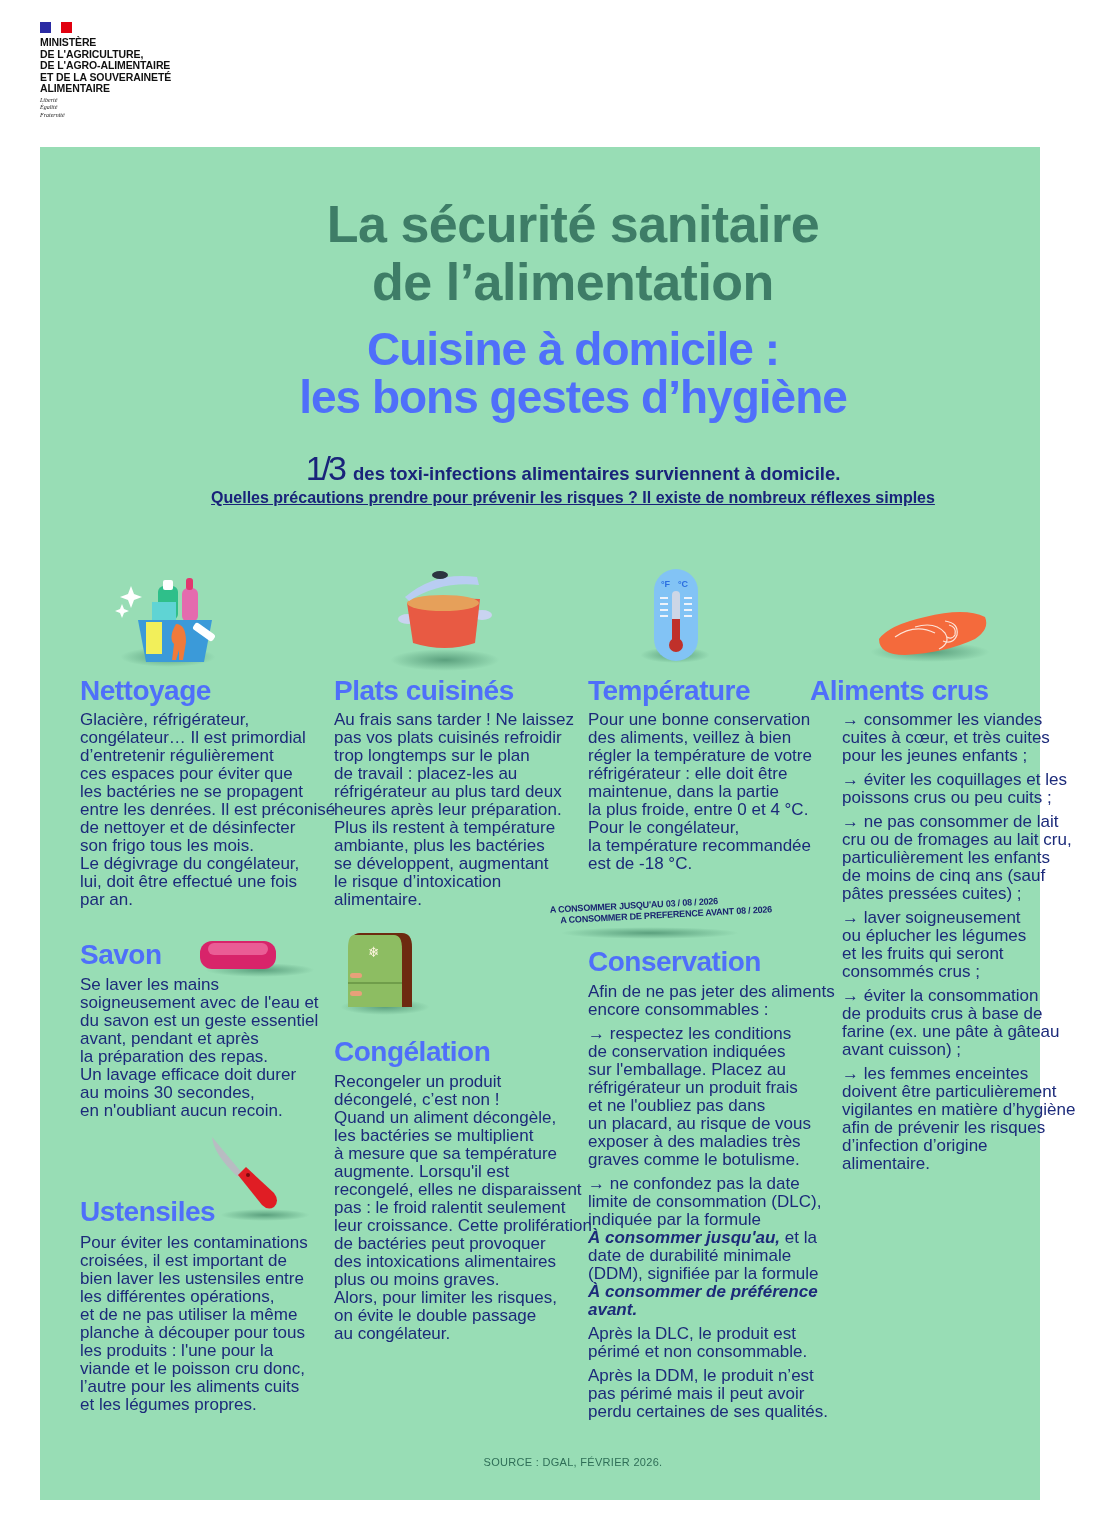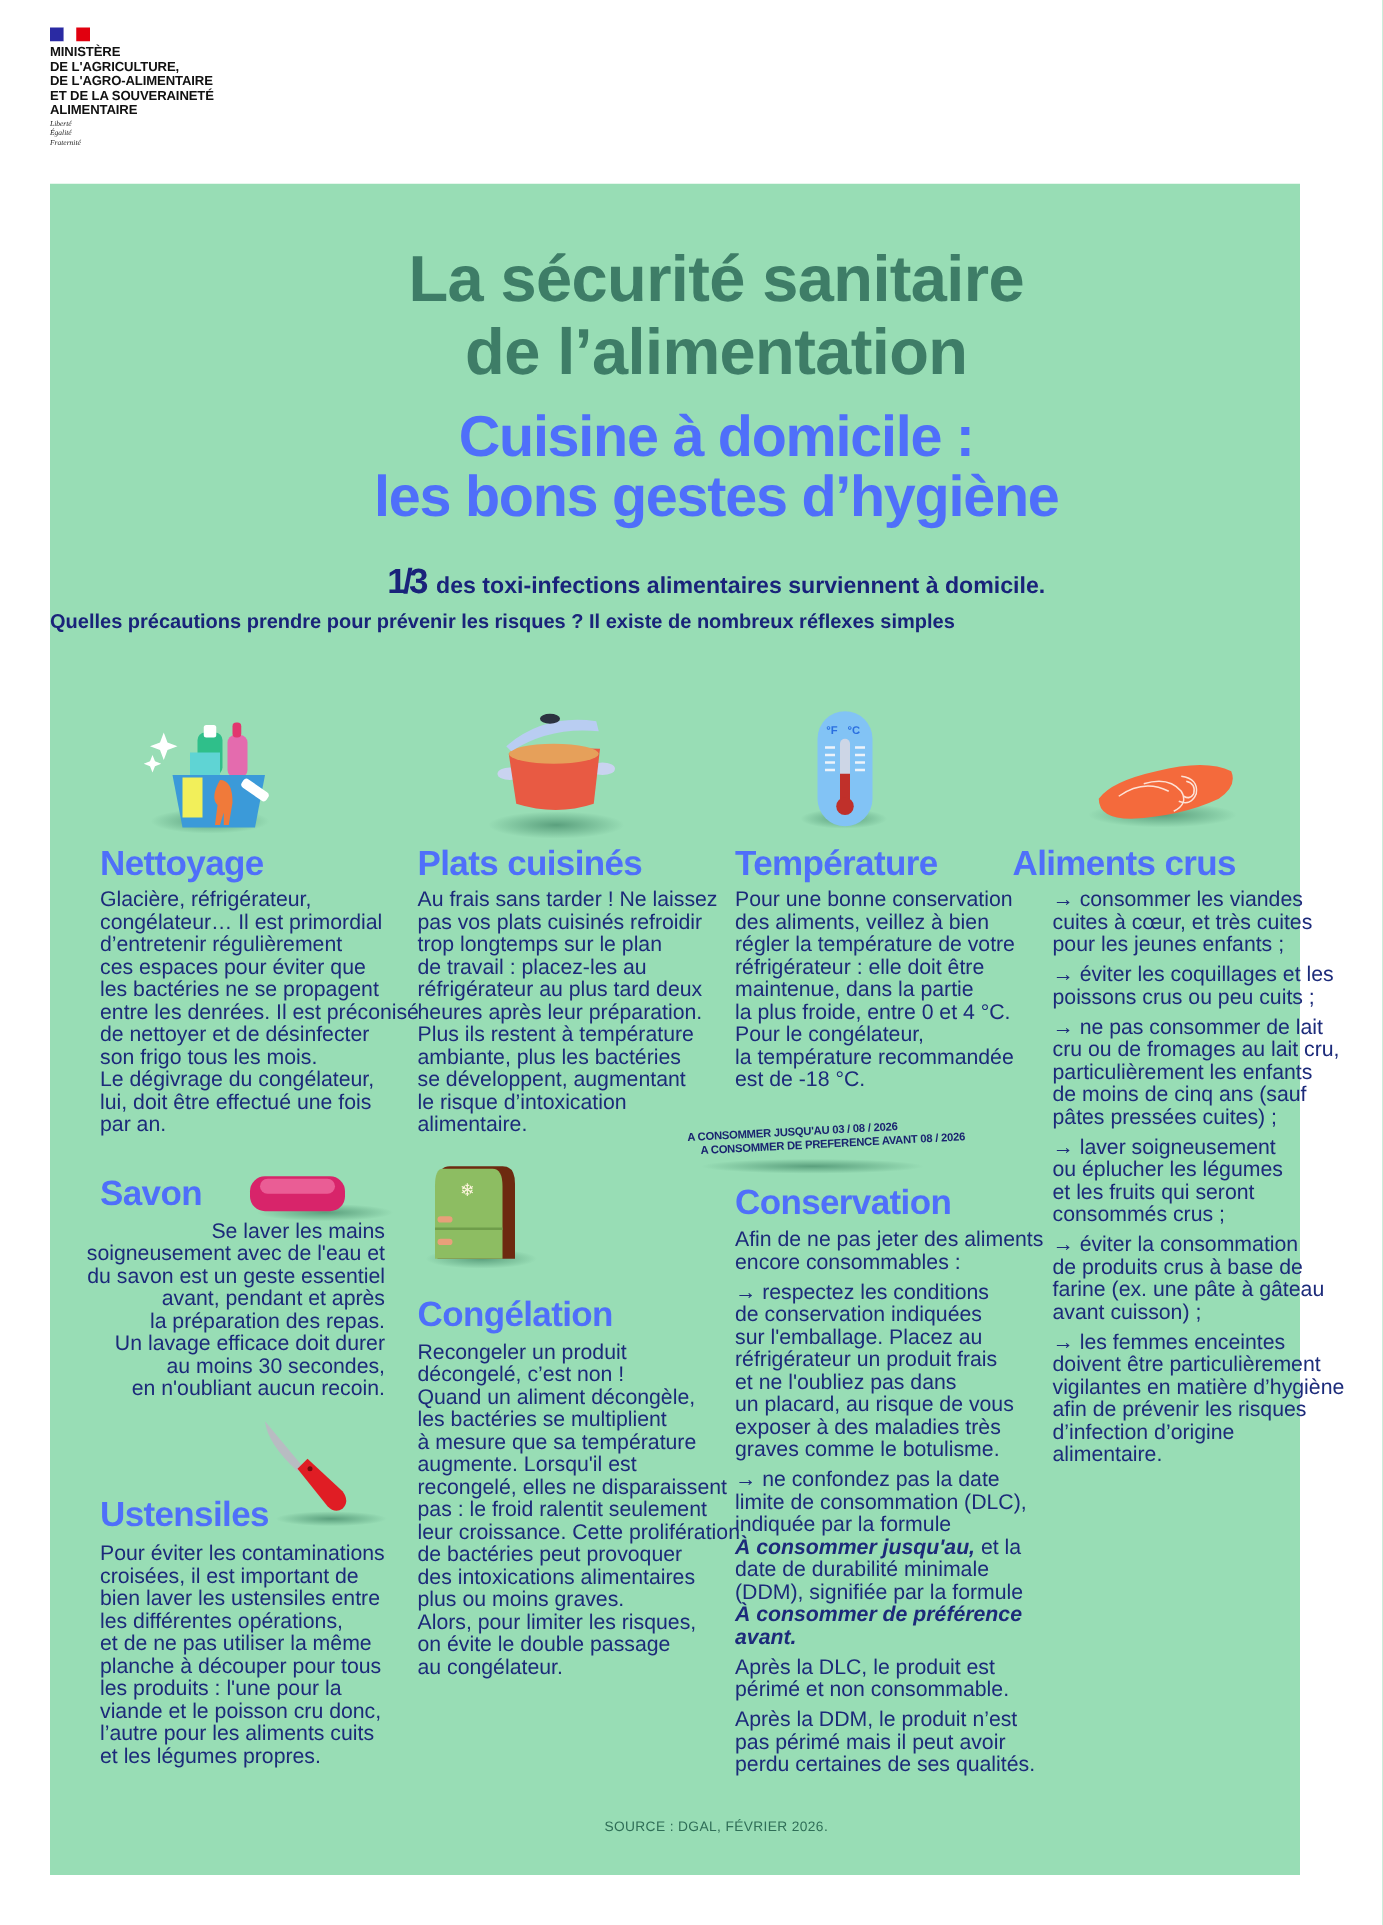--- a/index.html
+++ b/index.html
@@ -15,22 +15,22 @@
     .ministry { font-weight: 700; font-size: 10.5px; line-height: 11.5px; color: #111; letter-spacing: -0.1px; }
     .ministry div { white-space: nowrap; }
     .motto { margin-top: 2px; font-family: "Liberation Serif", serif; font-style: italic; font-size: 6px; line-height: 7.5px; color: #222; }
 
     .panel { position: absolute; left: 40px; top: 147px; width: 1000px; height: 1353px; background: #98ddb5; }
 
     .title1 { position: absolute; left: 0; width: 1066px; top: 48px; text-align: center; color: #3e7d67; font-weight: 700; font-size: 52px; line-height: 58px; letter-spacing: -0.5px; }
     .title2 { position: absolute; left: 0; width: 1066px; top: 178px; text-align: center; color: #4f6ffa; font-weight: 700; font-size: 46px; line-height: 48px; letter-spacing: -1px; }
 
     .stat { position: absolute; left: 0; width: 1066px; top: 302px; text-align: center; color: #19237a; font-weight: 700; font-size: 18.5px; }
-    .stat .frac { font-size: 28px; font-weight: 700; letter-spacing: -3px; margin-right: 4px; margin-top: 44px; }
-    .lead { position: absolute; left: 0; width: 1066px; top: 340px; color: #19237a; font-weight: 700; font-size: 16px; line-height: 22px; }
+    .stat .frac { font-size: 34px; font-weight: 400; letter-spacing: -3px; margin-right: 4px; margin-top: 44px; }
+    .lead { position: absolute; left: 0; width: 1066px; top: 340px; text-align: center; color: #19237a; font-weight: 700; font-size: 16px; line-height: 22px; text-decoration: underline; }
 
     .heading { position: absolute; color: #4f6ffa; font-weight: 700; font-size: 28px; line-height: 32px; letter-spacing: -0.5px; white-space: nowrap; }
     .body { position: absolute; color: #1c2a7a; font-size: 17px; line-height: 18px; }
     .body p { margin: 0 0 6px 0; }
     .body .ln { display: block; white-space: nowrap; }
     .body b i, .body i b { font-weight: 700; font-style: italic; }
 
     .ico { position: absolute; }
     .shadow { position: absolute; border-radius: 50%; background: radial-gradient(ellipse at center, rgba(40,110,80,0.55) 0%, rgba(40,110,80,0) 70%); }
 
@@ -218,21 +218,21 @@
       <span class="ln">alimentaire.</span>
     </p>
   </div>
 
   <div class="heading" style="left:40px; top:792px;">Savon</div>
   <div class="shadow" style="left:165px; top:816px; width:110px; height:14px;"></div>
   <svg class="ico" style="left:158px; top:790px;" width="82" height="36" viewBox="0 0 82 36">
     <rect x="2" y="4" width="76" height="28" rx="12" fill="#d8246a"></rect>
     <rect x="10" y="6" width="60" height="12" rx="6" fill="#ea5d95"></rect>
   </svg>
-  <div class="body" style="left:28px; top:829px; width:240px;text-align:right;">
+  <div class="body" style="left:40px; top:829px; width:240px;">
     <span class="ln">Se laver les mains</span>
     <span class="ln">soigneusement avec de l'eau et</span>
     <span class="ln">du savon est un geste essentiel</span>
     <span class="ln">avant, pendant et après</span>
     <span class="ln">la préparation des repas.</span>
     <span class="ln">Un lavage efficace doit durer</span>
     <span class="ln">au moins 30 secondes,</span>
     <span class="ln">en n'oubliant aucun recoin.</span>
   </div>
 

